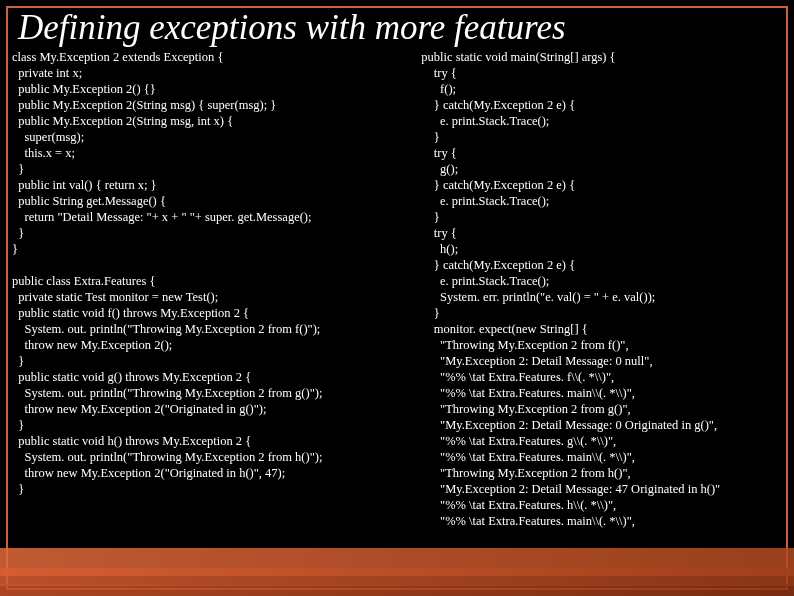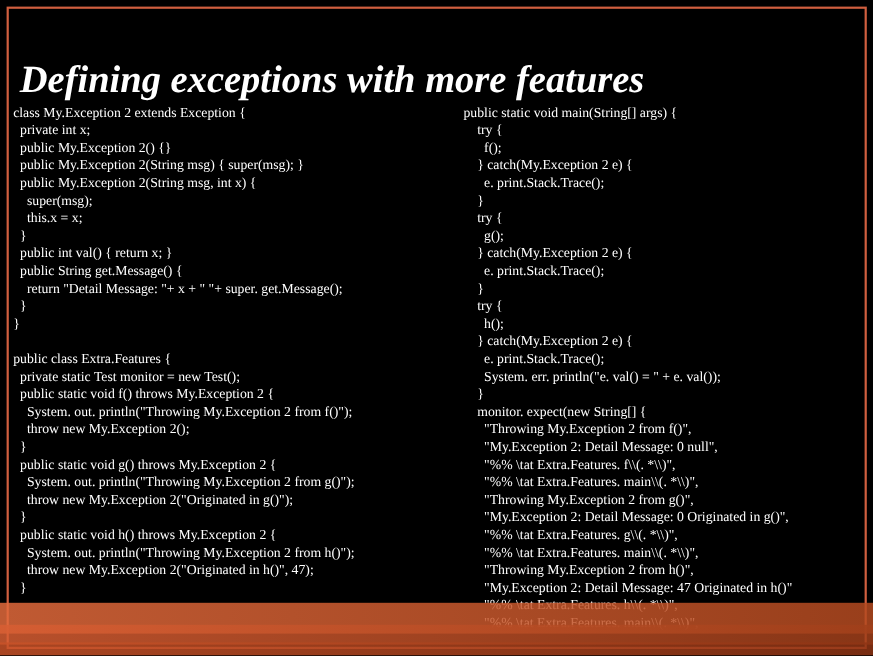--- a/index.html
+++ b/index.html
@@ -16,24 +16,23 @@
       top: 6px;
       left: 6px;
       right: 6px;
       bottom: 6px;
       border: 2px solid #d15f3f;
     }
     .title {
       color: #fff;
       font-size: 35px;
       font-style: italic;
-      font-weight: bold;
+      font-weight: normal;
       padding: 2px 10px 0 10px;
       line-height: 1.05;
-      margin-top: 45px;
     }
     .content {
       display: flex;
       padding: 2px 16px 0 4px;
     }
     .col {
       color: #fff;
       font-size: 12.5px;
       line-height: 1.28;
       white-space: pre;

